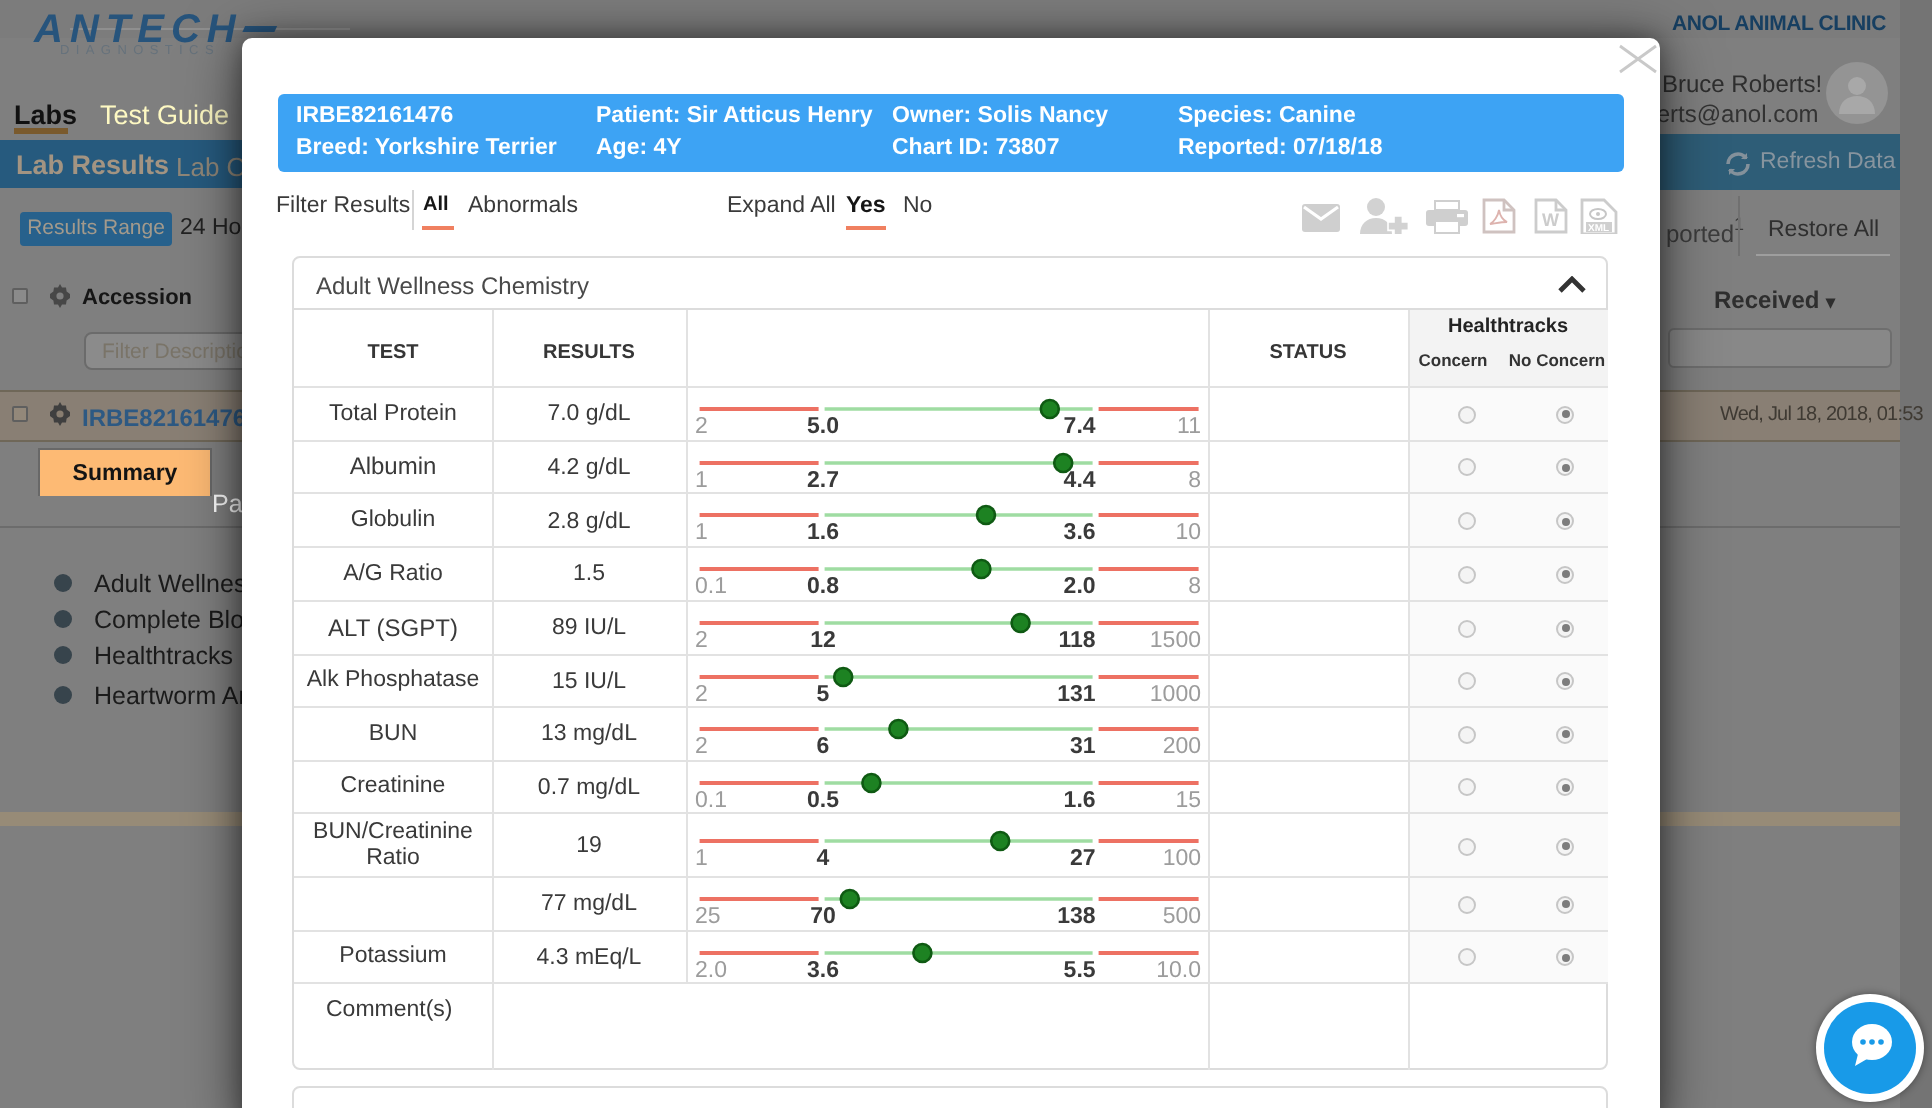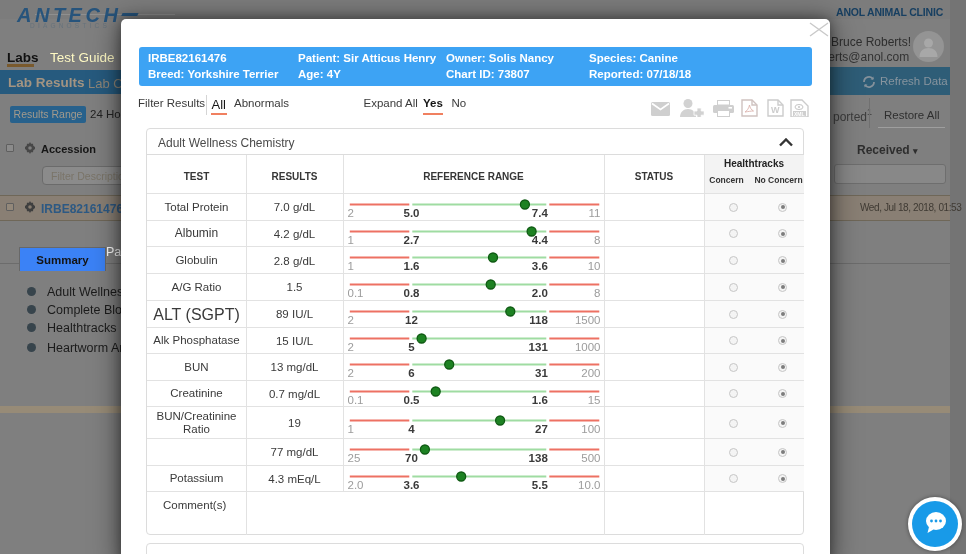--- a/index.html
+++ b/index.html
@@ -64,21 +64,21 @@
 <div class="abs" style="left:0;top:195px;width:966px;height:26px;background:#897f74;border-top:1px solid #6f6758;border-bottom:1px solid #6f6758"></div>
 <div class="abs" style="left:6px;top:203px;width:8px;height:8px;background:#93887a;border:1px solid #5f5f5f;border-radius:1px"></div>
 <svg class="abs" style="left:24px;top:201px" width="12" height="12" viewBox="0 0 12 12">
     <path d="M6 0l1 1.7h2l.3 2L11 5v2l-1.7 1.3-.3 2h-2L6 12l-1-1.7H3l-.3-2L1 7V5l1.7-1.3.3-2h2z" fill="#3f3f3f"></path>
     <circle cx="6" cy="6" r="1.8" fill="#887d70"></circle>
   </svg>
 <div class="abs nw" style="left:41px;top:201.5px;font-size:12px;font-weight:bold;color:#2d5983">IRBE82161476</div>
 <div class="abs nw" style="left:860px;top:202px;font-size:10px;letter-spacing:-0.4px;color:#3f3a33;z-index:3">Wed, Jul 18, 2018, 01:53</div>
 
 <div class="abs" style="left:0;top:263px;width:966px;height:1px;background:#6c6c6c"></div>
-<div class="abs" style="left:19px;top:247px;width:87px;height:24px;background:#3b82f6;border:1px solid #686868;border-bottom:none;text-align:center;font-size:11.5px;font-weight:bold;color:#141414;line-height:24px">Summary</div>
+<div class="abs" style="left:19px;top:224px;width:87px;height:24px;background:#fdba74;border:1px solid #686868;border-bottom:none;text-align:center;font-size:11.5px;font-weight:bold;color:#141414;line-height:24px">Summary</div>
 <div class="abs" style="left:106px;top:245px;font-size:12.5px;color:#ffffff">Pa</div>
 <div class="abs" style="left:949px;top:247px;font-size:13px;color:#474747">✕</div>
 
 <div class="abs" style="left:27px;top:287px;width:9px;height:9px;border-radius:50%;background:#37444c"></div>
 <div class="abs nw" style="left:47px;top:285px;font-size:12.5px;color:#1b1b1b">Adult Wellness C</div>
 <div class="abs" style="left:27px;top:305px;width:9px;height:9px;border-radius:50%;background:#37444c"></div>
 <div class="abs nw" style="left:47px;top:303px;font-size:12.5px;color:#1b1b1b">Complete Blood</div>
 <div class="abs" style="left:27px;top:323px;width:9px;height:9px;border-radius:50%;background:#37444c"></div>
 <div class="abs nw" style="left:47px;top:321px;font-size:12.5px;color:#1b1b1b">Healthtracks</div>
 <div class="abs" style="left:27px;top:343px;width:9px;height:9px;border-radius:50%;background:#37444c"></div>
@@ -95,21 +95,21 @@
 
   <div class="abs" style="left:18px;top:28px;width:673px;height:39px;background:#3da3f4;border-radius:3px;color:#fff;font-size:11.5px;font-weight:bold">
     <div class="abs nw" style="left:9px;top:4px;line-height:15.5px">IRBE82161476<br>Breed: Yorkshire Terrier</div>
     <div class="abs nw" style="left:159px;top:4px;line-height:15.5px">Patient: Sir Atticus Henry<br>Age: 4Y</div>
     <div class="abs nw" style="left:307px;top:4px;line-height:15.5px">Owner: Solis Nancy<br>Chart ID: 73807</div>
     <div class="abs nw" style="left:450px;top:4px;line-height:15.5px">Species: Canine<br>Reported: 07/18/18</div>
   </div>
 
   <div class="abs nw" style="left:17px;top:78px;font-size:11.5px;color:#3a3a3a">Filter Results</div>
   <div class="abs" style="left:84.5px;top:76px;width:1px;height:20px;background:#d5d5d5"></div>
-  <div class="abs nw" style="left:90.5px;top:78px;font-size:13px;font-weight:normal;color:#161616">All</div>
+  <div class="abs nw" style="left:90.5px;top:78px;font-size:10px;font-weight:bold;color:#161616">All</div>
   <div class="abs" style="left:90px;top:94px;width:16px;height:2px;background:#f08060"></div>
   <div class="abs nw" style="left:113px;top:78px;font-size:11.5px;color:#3a3a3a">Abnormals</div>
   <div class="abs nw" style="left:242.5px;top:78px;font-size:11.5px;color:#3a3a3a">Expand All</div>
   <div class="abs nw" style="left:302px;top:78px;font-size:11.5px;font-weight:bold;color:#161616">Yes</div>
   <div class="abs" style="left:302px;top:94px;width:20px;height:2px;background:#f08060"></div>
   <div class="abs nw" style="left:330.5px;top:78px;font-size:11.5px;color:#3a3a3a">No</div>
 
   <svg class="abs" style="left:530px;top:83px" width="19" height="14" viewBox="0 0 19 14">
       <rect width="19" height="14" rx="1.5" fill="#cfcfcf"></rect>
       <path d="M1 1.5l8.5 6L18 1.5" fill="none" stroke="#fff" stroke-width="1.6"></path>
@@ -148,21 +148,20 @@
     <svg class="abs" style="left:632px;top:9px" width="14" height="9" viewBox="0 0 14 9">
         <path d="M1 7.5L7 1.5l6 6" fill="none" stroke="#333" stroke-width="2.4"></path>
       </svg>
 
     <div class="abs" style="left:0;top:25.5px;width:657px;height:379.5px;border-top:1px solid #dcdcdc">
       <div class="abs" style="left:557px;top:0;width:100px;height:38.5px;background:#f3f3f3"></div>
         <div class="abs" style="left:557px;top:38.5px;width:100px;height:298.5px;background:#fafafa"></div>
       <div class="abs" style="left:0;top:0;width:657px;height:38.5px;border-bottom:1px solid #e2e2e2">
         <div class="abs" style="left:0;top:16px;width:99px;text-align:center;font-size:10px;font-weight:bold;color:#363636">TEST</div>
         <div class="abs" style="left:99px;top:16px;width:97px;text-align:center;font-size:10px;font-weight:bold;color:#363636">RESULTS</div>
-        <div class="abs" style="left:196px;top:16px;width:261px;text-align:center;font-size:10px;font-weight:bold;color:#363636">REFERENCE RANGE</div>
         <div class="abs" style="left:457px;top:16px;width:100px;text-align:center;font-size:10px;font-weight:bold;color:#363636">STATUS</div>
         <div class="abs nw" style="left:557px;top:3px;width:100px;text-align:center;font-size:10px;font-weight:bold;color:#232323">Healthtracks</div>
         <div class="abs nw" style="left:552px;top:20px;width:55px;text-align:center;font-size:8.5px;font-weight:bold;color:#333">Concern</div>
         <div class="abs nw" style="left:604px;top:20px;width:55px;text-align:center;font-size:8.5px;font-weight:bold;color:#333">No Concern</div>
       </div>
       <div class="abs" style="left:99px;top:0;width:1px;height:379.5px;background:#e2e2e2"></div>
       <div class="abs" style="left:196px;top:0;width:1px;height:337px;background:#e2e2e2"></div>
       <div class="abs" style="left:457px;top:0;width:1px;height:379.5px;background:#e2e2e2"></div>
       <div class="abs" style="left:557px;top:0;width:1px;height:379.5px;background:#e2e2e2"></div>
 <div style="position:absolute;left:0;top:38.5px;width:657px;height:27px;border-bottom:1px solid #e2e2e2">
@@ -231,21 +230,21 @@
 <text x="4.5" y="22.5" font-size="11.5" fill="#9c9c9c">0.1</text>
 <text x="68.5" y="22.5" font-size="11.5" fill="#3a3a3a" text-anchor="middle" font-weight="bold">0.8</text>
 <text x="204.8" y="22.5" font-size="11.5" fill="#3a3a3a" text-anchor="end" font-weight="bold">2.0</text>
 <text x="257.5" y="22.5" font-size="11.5" fill="#9c9c9c" text-anchor="end">8</text>
 </svg>
           </div>
 <div class="rad" style="left:582px;top:8.8px"></div>
 <div class="rad sel" style="left:631px;top:8.8px"></div>
 </div>
 <div style="position:absolute;left:0;top:145.5px;width:657px;height:27px;border-bottom:1px solid #e2e2e2">
-<div style="position:absolute;left:0;top:0;width:99px;height:27px;display:flex;align-items:center;justify-content:center;text-align:center;font-size:16px;color:#3a3a3a;line-height:13px">ALT (SGPT)</div>
+<div style="position:absolute;left:0;top:0;width:99px;height:27px;display:flex;align-items:center;justify-content:center;text-align:center;font-size:12px;color:#3a3a3a;line-height:13px">ALT (SGPT)</div>
 <div style="position:absolute;left:99px;top:0;width:97px;height:27px;display:flex;align-items:center;justify-content:center;font-size:11.5px;color:#3a3a3a">89 IU/L</div>
 <div style="position:absolute;left:196px;top:0.25px;width:261px;height:26px">
             <svg width="261" height="26" style="position:absolute;left:0;top:0">
 <line x1="6.8" y1="10.5" x2="66.3" y2="10.5" stroke="#ed7163" stroke-width="2"></line>
 <line x1="69.3" y1="10.5" x2="203.3" y2="10.5" stroke="#9fdca2" stroke-width="1.8"></line>
 <line x1="206.3" y1="10.5" x2="256.3" y2="10.5" stroke="#ed7163" stroke-width="2"></line>
 <circle cx="167.3" cy="10.5" r="4.5" fill="#1d8222" stroke="#0f5a13" stroke-width="1.3"></circle>
 <text x="4.5" y="22.5" font-size="11.5" fill="#9c9c9c">2</text>
 <text x="68.5" y="22.5" font-size="11.5" fill="#3a3a3a" text-anchor="middle" font-weight="bold">12</text>
 <text x="204.8" y="22.5" font-size="11.5" fill="#3a3a3a" text-anchor="end" font-weight="bold">118</text>

